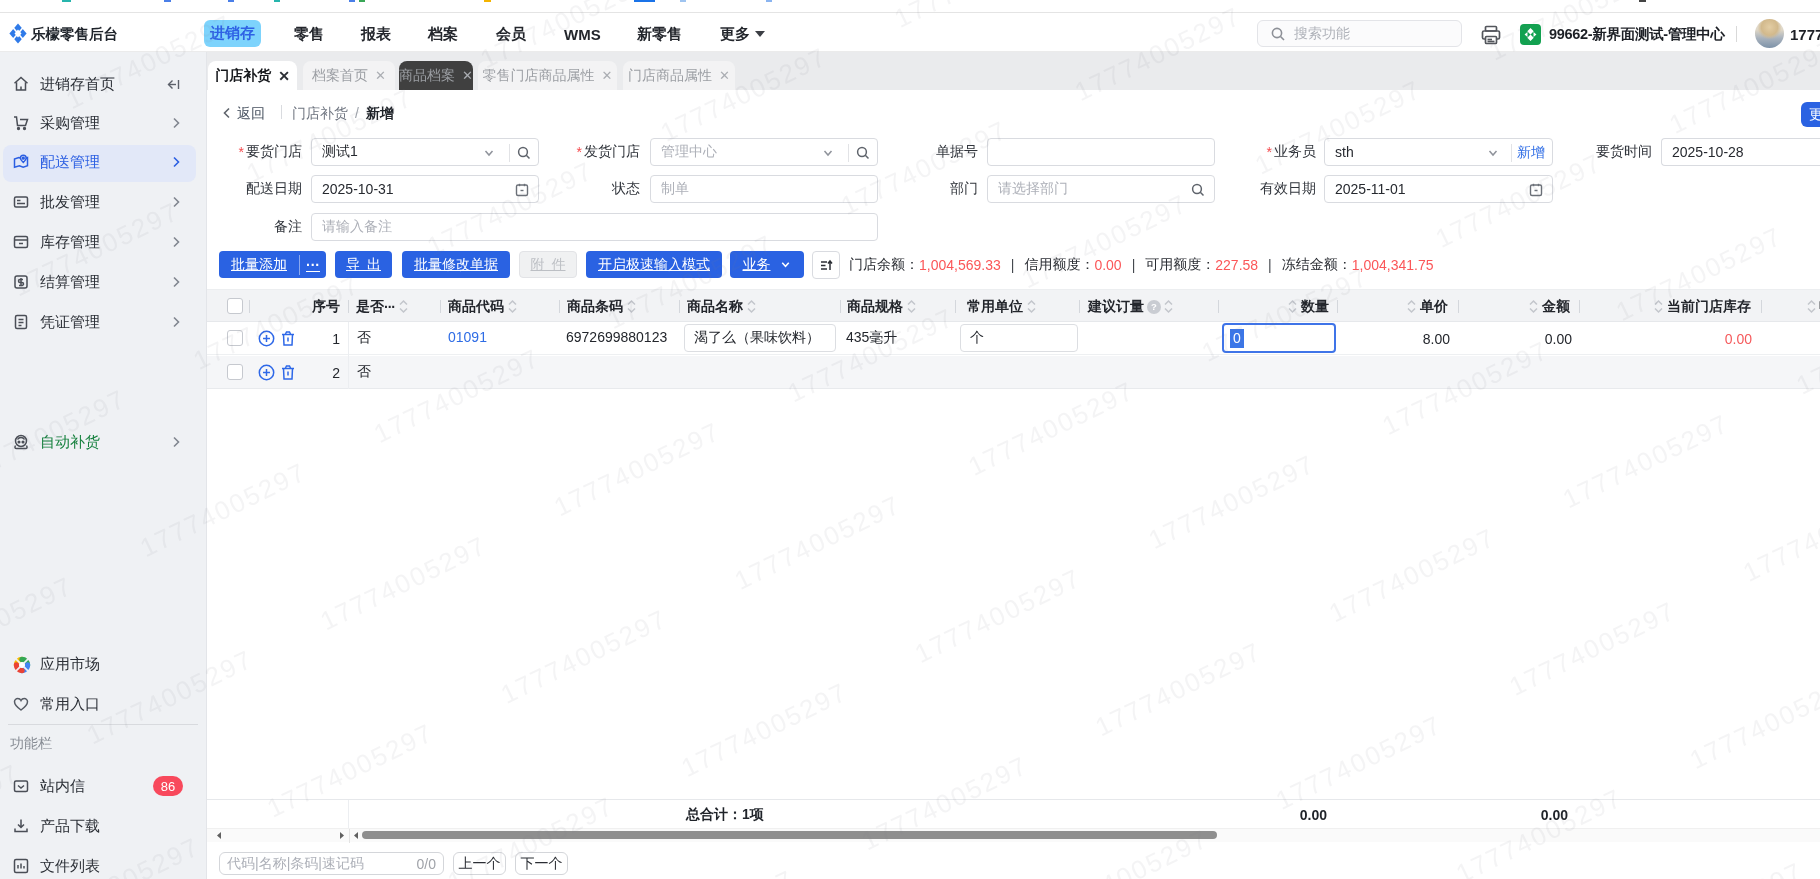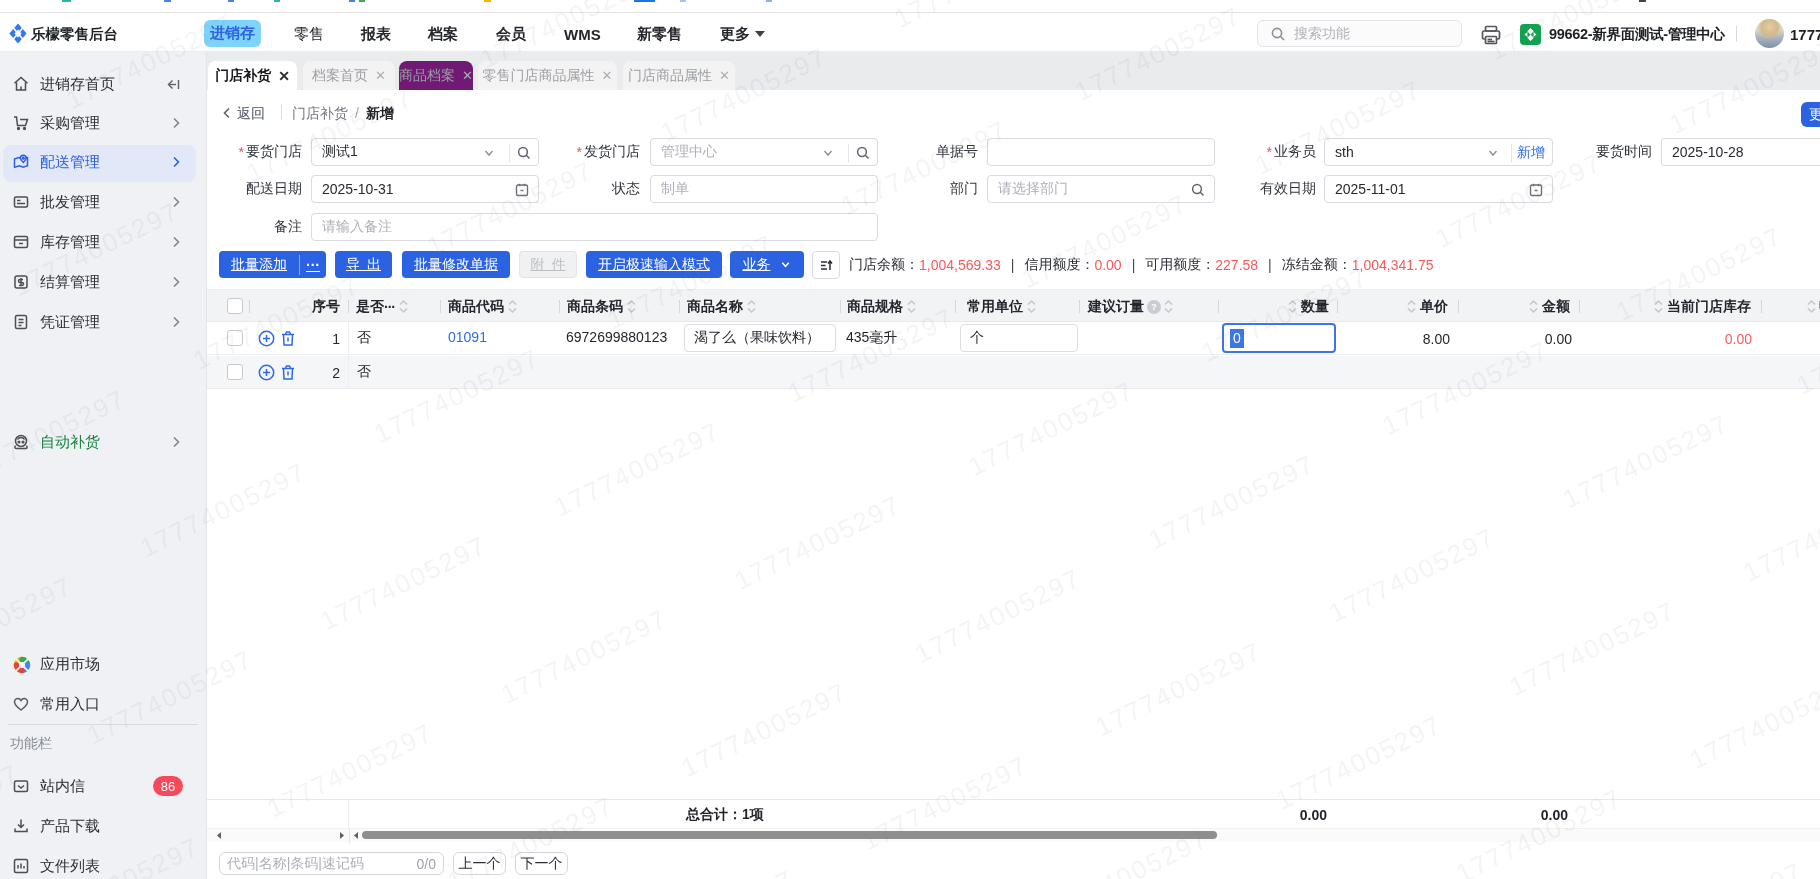--- a/index.html
+++ b/index.html
@@ -37,21 +37,21 @@
 </div>
 <div class="abs" style="left:0;top:16px;width:1820px;height:36px;background:#fff;border-bottom:1px solid #ebebeb;">
 <svg class="abs" style="left:9px;top:7px;" width="18" height="21" viewBox="0 0 24 24" preserveAspectRatio="none">
 <path d="M12 0.5 L23.5 12 L12 23.5 L0.5 12 Z" fill="#2f7ae8"></path>
 <path d="M2.5 2.5 L21.5 21.5" stroke="#fff" stroke-width="1.9"></path>
 <path d="M21.5 2.5 L2.5 21.5" stroke="#fff" stroke-width="1.9"></path>
 <rect x="8.7" y="8.7" width="6.6" height="6.6" transform="rotate(45 12 12)" fill="#fff"></rect>
 </svg>
 <div class="abs" style="left:31px;top:0;height:36px;display:flex;align-items:center;font-size:14.5px;font-weight:bold;color:#1f242b;">乐檬零售后台</div>
 <div class="abs" style="left:204px;top:4px;width:57px;height:27px;background:#7dd3fc;border-radius:6px;display:flex;align-items:center;justify-content:center;font-size:15px;color:#2e62e5;font-weight:bold;">进销存</div>
-<div class="abs" style="left:294px;top:0;height:36px;display:flex;align-items:center;font-size:15px;color:#23262c;font-weight:normal;">零售</div>
+<div class="abs" style="left:294px;top:0;height:36px;display:flex;align-items:center;font-size:15px;color:#23262c;font-weight:bold;">零售</div>
 <div class="abs" style="left:361px;top:0;height:36px;display:flex;align-items:center;font-size:15px;color:#23262c;font-weight:bold;">报表</div>
 <div class="abs" style="left:428px;top:0;height:36px;display:flex;align-items:center;font-size:15px;color:#23262c;font-weight:bold;">档案</div>
 <div class="abs" style="left:496px;top:0;height:36px;display:flex;align-items:center;font-size:15px;color:#23262c;font-weight:bold;">会员</div>
 <div class="abs" style="left:564px;top:0;height:36px;display:flex;align-items:center;font-size:15px;color:#23262c;font-weight:bold;">WMS</div>
 <div class="abs" style="left:637px;top:0;height:36px;display:flex;align-items:center;font-size:15px;color:#23262c;font-weight:bold;">新零售</div>
 <div class="abs" style="left:720px;top:0;height:36px;display:flex;align-items:center;font-size:15px;color:#23262c;font-weight:bold;">更多<span style="display:inline-block;margin-left:5px;width:0;height:0;border-left:5px solid transparent;border-right:5px solid transparent;border-top:6px solid #3c3f45;"></span></div>
 <div class="abs" style="left:1257px;top:4px;width:205px;height:27px;background:#fbfbfc;border:1px solid #e3e4e8;border-radius:6px;display:flex;align-items:center;padding:0 12px;">
 <svg width="16" height="16" viewBox="0 0 16 16" fill="none" stroke="#8d9097" stroke-width="1.6">
           <circle cx="7" cy="7" r="4.6"></circle>
           <line x1="10.5" y1="10.5" x2="14" y2="14"></line>
@@ -239,21 +239,21 @@
             <line x1="9" y1="11.5" x2="9" y2="6.5"></line>
             <line x1="12" y1="11.5" x2="12" y2="9"></line>
           </svg>
         </div>
         <div class="abs" style="left:40px;top:0;height:40px;display:flex;align-items:center;font-size:15px;color:#2b2f36;">文件列表</div>
       </div>
 </div>
 <div class="abs" style="left:207px;top:52px;width:1613px;height:38px;background:#eaebed;">
 <div class="abs" style="left:1px;top:9px;width:89px;height:29px;background:#fff;border-radius:8px 8px 0 0;display:flex;align-items:center;justify-content:center;font-size:14px;font-weight:bold;color:#17191d;">门店补货<span style="margin-left:7px;font-size:14px;color:#2b2e34;font-weight:bold;">✕</span></div>
 <div class="abs" style="left:96px;top:9px;width:92px;height:29px;background:#f3f3f4;border-radius:8px 8px 0 0;display:flex;align-items:center;justify-content:center;font-size:14px;color:#9b9ea3;">档案首页<span style="margin-left:7px;font-size:13px;color:#aaadb2;">✕</span></div>
-<div class="abs" style="left:192px;top:9px;width:74px;height:29px;background:#701a75;border-radius:8px 8px 0 0;display:flex;align-items:center;justify-content:center;font-size:14px;color:#9b9ea3;">商品档案<span style="margin-left:7px;font-size:13px;color:#aaadb2;">✕</span></div>
+<div class="abs" style="left:192px;top:9px;width:74px;height:29px;background:#404040;border-radius:8px 8px 0 0;display:flex;align-items:center;justify-content:center;font-size:14px;color:#9b9ea3;">商品档案<span style="margin-left:7px;font-size:13px;color:#aaadb2;">✕</span></div>
 <div class="abs" style="left:271px;top:9px;width:139px;height:29px;background:#f3f3f4;border-radius:8px 8px 0 0;display:flex;align-items:center;justify-content:center;font-size:14px;color:#9b9ea3;">零售门店商品属性<span style="margin-left:7px;font-size:13px;color:#aaadb2;">✕</span></div>
 <div class="abs" style="left:416px;top:9px;width:112px;height:29px;background:#f3f3f4;border-radius:8px 8px 0 0;display:flex;align-items:center;justify-content:center;font-size:14px;color:#9b9ea3;">门店商品属性<span style="margin-left:7px;font-size:13px;color:#aaadb2;">✕</span></div>
 </div>
 <div class="abs" style="left:207px;top:90px;width:1613px;height:690px;background:#fff;">
 <svg class="abs" style="left:14px;top:17px;" width="12" height="12" viewBox="0 0 12 12" fill="none" stroke="#5f646c" stroke-width="1.6">
         <path d="M8 1.5 L3.5 6 L8 10.5"></path>
       </svg>
 <div class="abs" style="left:30px;top:15px;font-size:14px;color:#46505e;">返回</div>
 <div class="abs" style="left:74px;top:15px;width:1px;height:14px;background:#d9dbdf;"></div>
 <div class="abs" style="left:85px;top:15px;font-size:14px;color:#6f7580;">门店补货</div>

